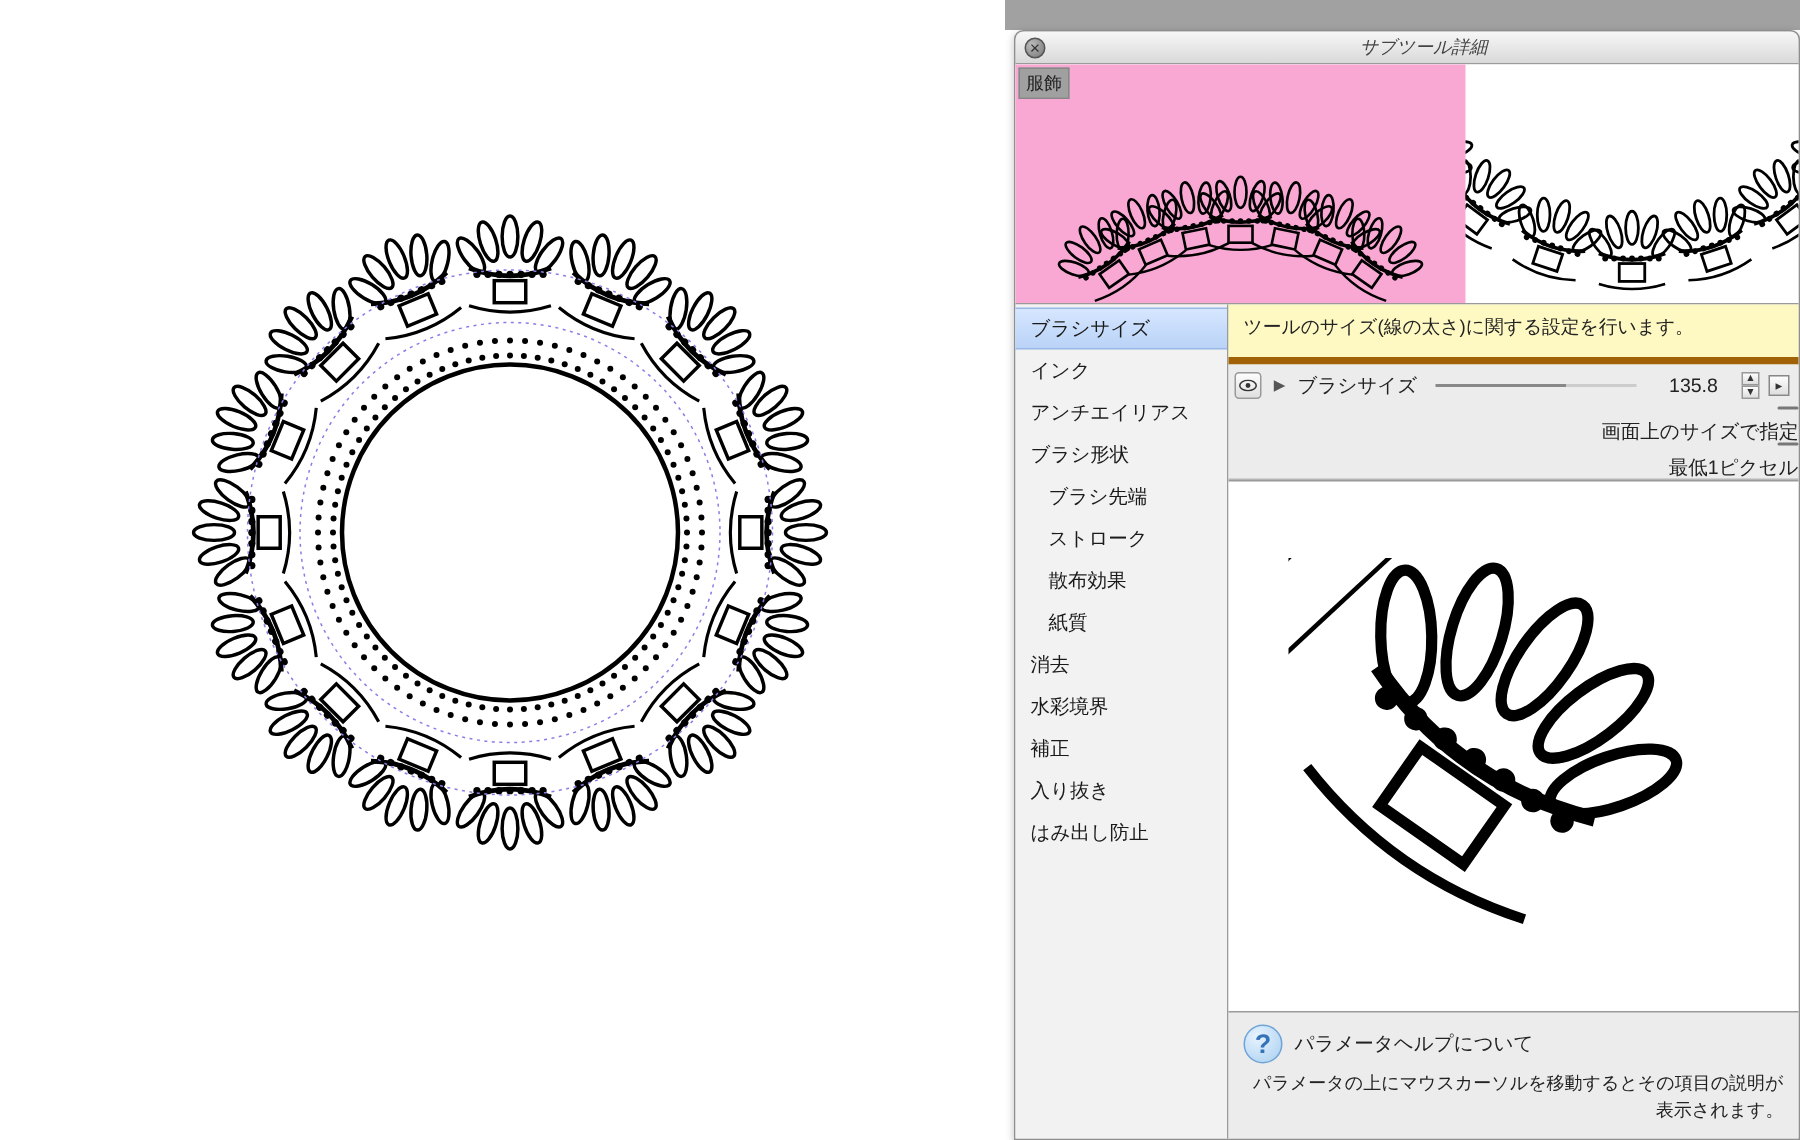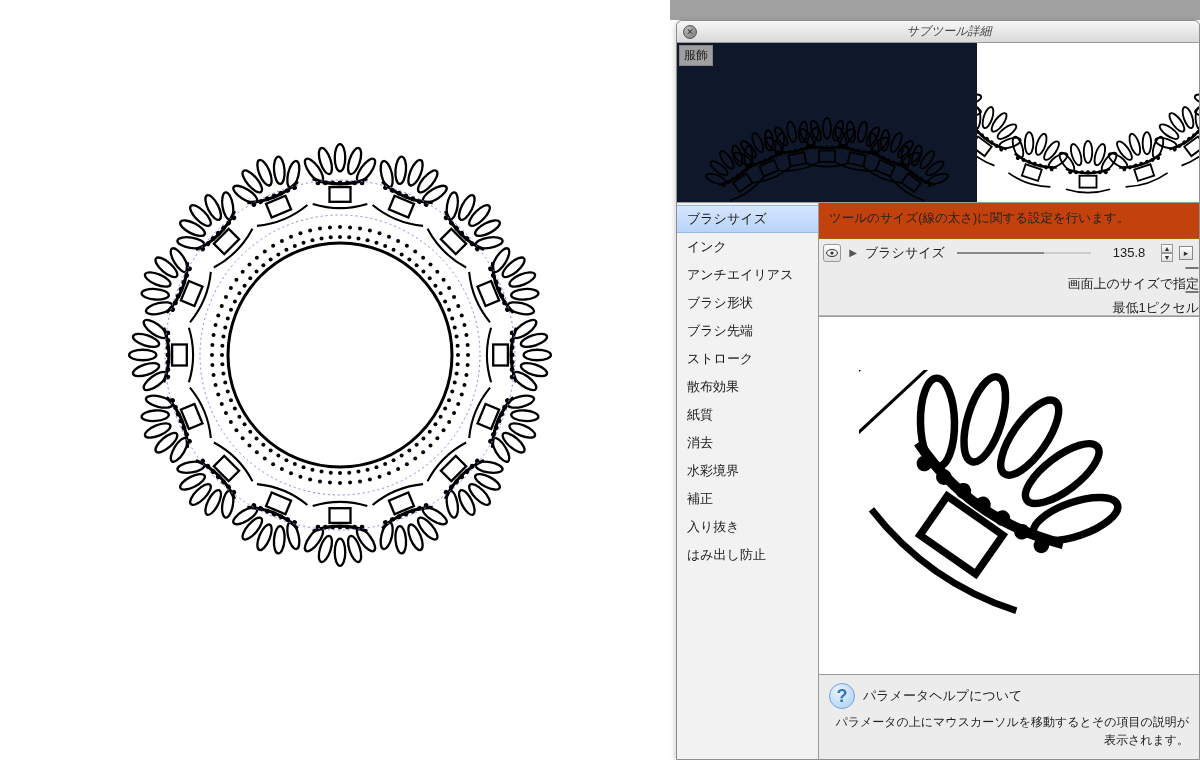--- a/index.html
+++ b/index.html
@@ -16,35 +16,35 @@
   
   .panel { position: absolute; left: 676px; top: 20px; width: 524px; height: 740px; background: #ececec; border: 1px solid #8f8f8f; border-radius: 6px 6px 0 0; box-shadow: 0 2px 6px rgba(0,0,0,.25); }
 
   .titlebar { height: 22px; background: linear-gradient(#f7f7f7,#d9d9d9); border-bottom: 1px solid #9a9a9a; border-radius: 6px 6px 0 0; display: flex; align-items: center; padding: 0 6px; gap: 8px; }
   .close-btn { width: 14px; height: 14px; border-radius: 50%; background: radial-gradient(circle at 30% 30%, #bbb, #777); border: 1px solid #555; display: flex; align-items: center; justify-content: center; font-size: 9px; color: #333; cursor: default; }
   .title-text { flex: 1; text-align: center; font-size: 12px; color: #444; font-style: italic; }
 
   
   .preview-row { height: 160px; background: #fff; border-bottom: 1px solid #9a9a9a; display: flex; }
   .preview-cell { position: relative; }
-  .preview-cell.selected { background: #0f172a; font-family: Liberation Serif, serif; }
+  .preview-cell.selected { background: #f9a8d4; font-family: Liberation Serif, serif; }
   .preview-cell .tag { position: absolute; left: 2px; top: 2px; background: #bdbdbd; color: #222; font-size: 12px; padding: 1px 4px; border: 1px solid #888; }
   .preview-cell.selected .tag { background: #a0a0a0; }
   .preview-cell svg { display: block; }
 
   
   .content-row { display: flex; height: calc(100% - 22px - 160px); }
 
   .cat-list { width: 142px; background: #f2f2f2; border-right: 1px solid #9a9a9a; padding-top: 2px; }
   .cat-item { padding: 5px 8px 5px 10px; font-size: 13px; color: #1a1a1a; cursor: default; white-space: nowrap; }
-  .cat-item.sub { padding-left: 10px; }
+  .cat-item.sub { padding-left: 22px; }
   .cat-item.selected { background: linear-gradient(#d6e6ff,#b9d3f7); border-top: 1px solid #98b8e8; border-bottom: 1px solid #98b8e8; padding-top: 4px; padding-bottom: 4px; }
 
   .right-col { flex: 1; display: flex; flex-direction: column; }
-  .desc-box { padding: 6px 10px 10px 10px; font-size: 12.5px; color: #222; background: #c2410c; border-bottom: 1px solid #a16207; line-height: 1.5; }
+  .desc-box { padding: 6px 10px 10px 10px; font-size: 12.5px; color: #222; background: #fef9c3; border-bottom: 5px solid #a16207; line-height: 1.5; }
 
   .param-block { background: #ececec; border-bottom: 1px solid #b5b5b5; }
   .param-row { display: flex; align-items: center; height: 28px; padding: 0 6px 0 4px; gap: 6px; }
   .eye-btn { width: 18px; height: 18px; border: 1px solid #999; background: linear-gradient(#fdfdfd,#dfdfdf); border-radius: 3px; display:flex;align-items:center;justify-content:center; }
   .tri-btn { width: 12px; height: 18px; display:flex;align-items:center;justify-content:center; color:#555; font-size:10px; }
   .param-label { flex: 0 0 auto; font-size: 13px; }
   .slider-track { flex: 1; height: 10px; position: relative; margin: 0 6px; }
   .slider-bar { position:absolute; left:0; right:0; top:4px; height:2px; background: linear-gradient(to right, #888 0%, #888 65%, #ccc 65%, #ccc 100%); }
   .param-val { width: 52px; text-align: center; font-size: 13px; }
   .spin { width: 12px; height: 18px; display:flex; flex-direction:column; }

